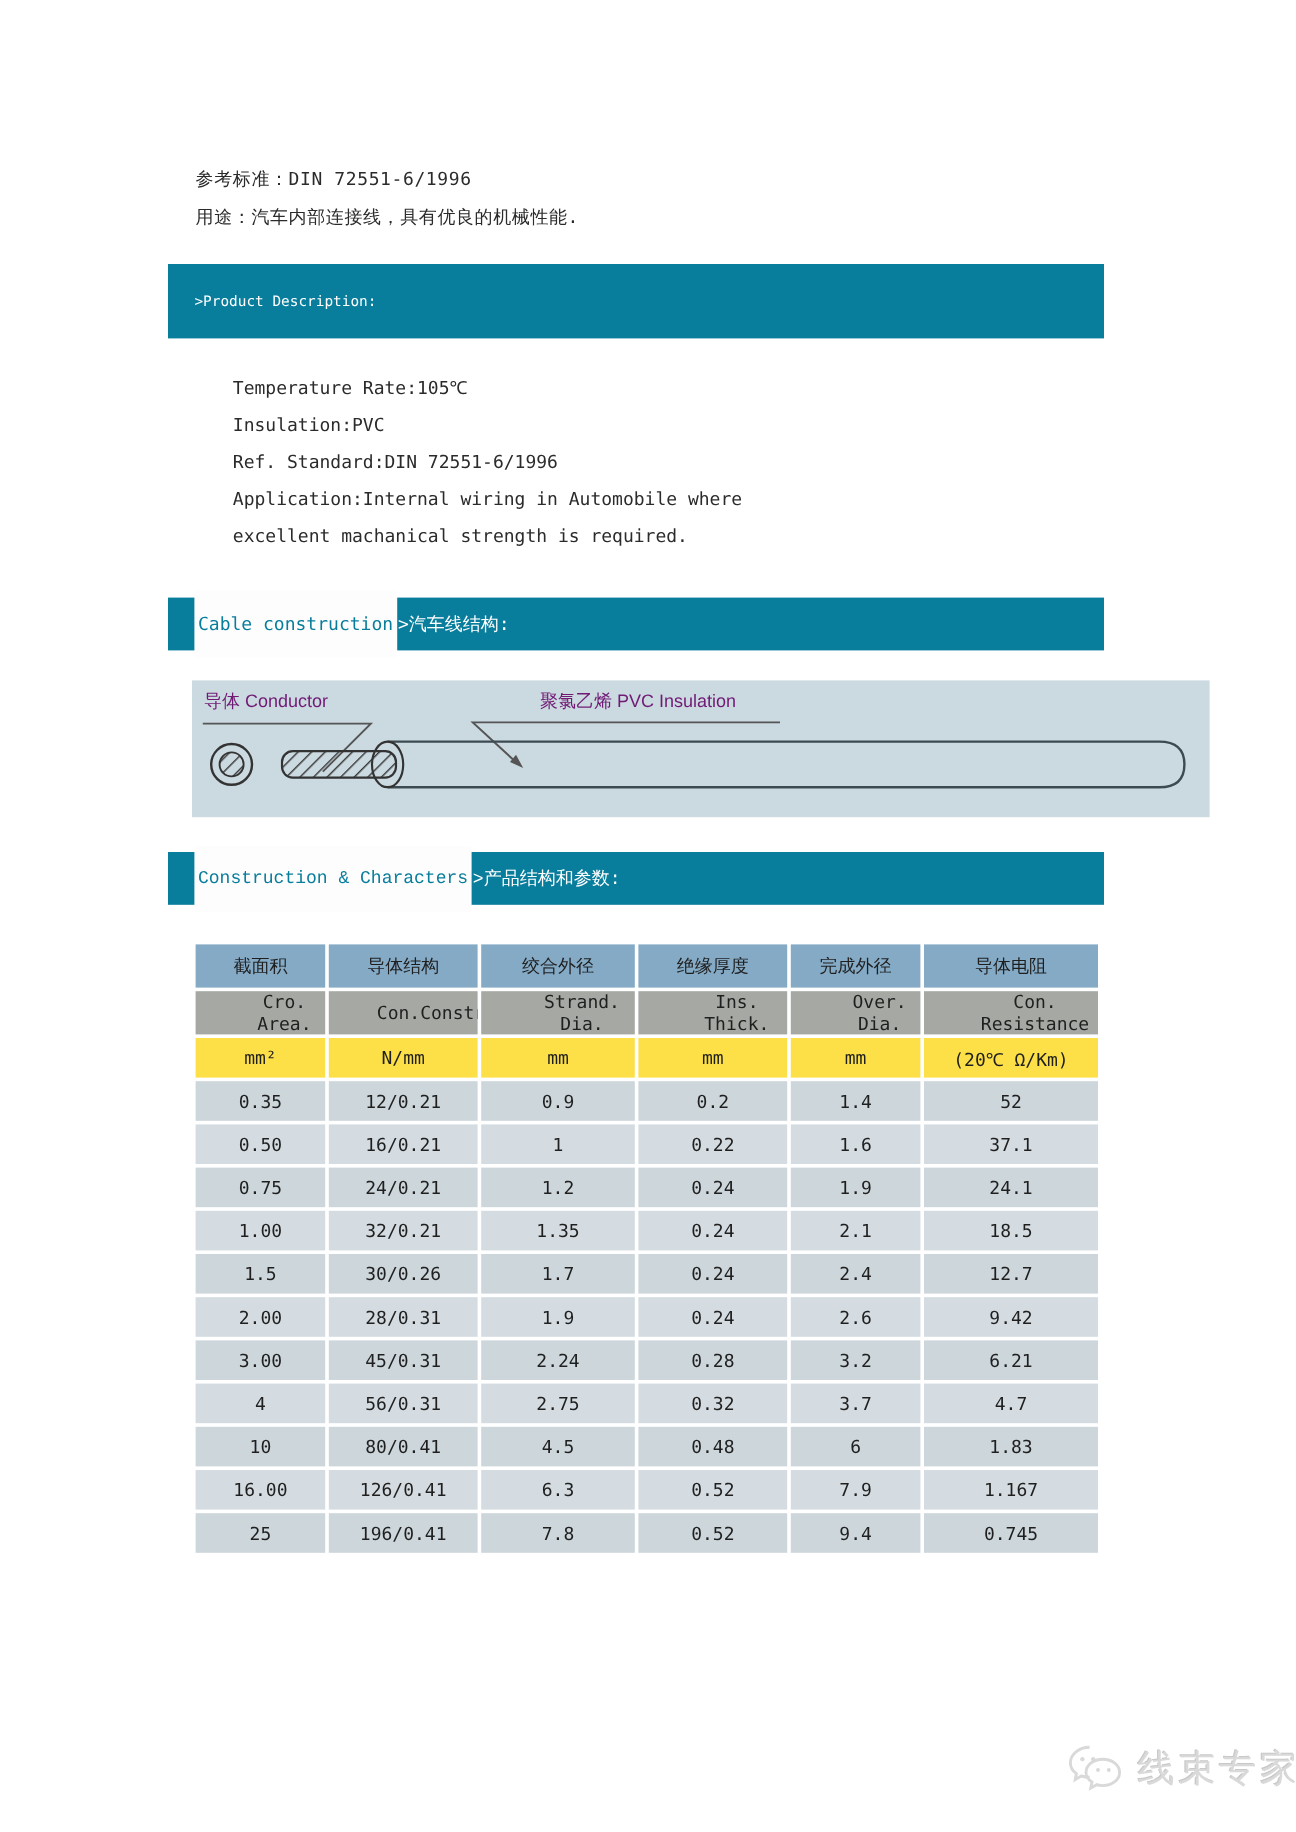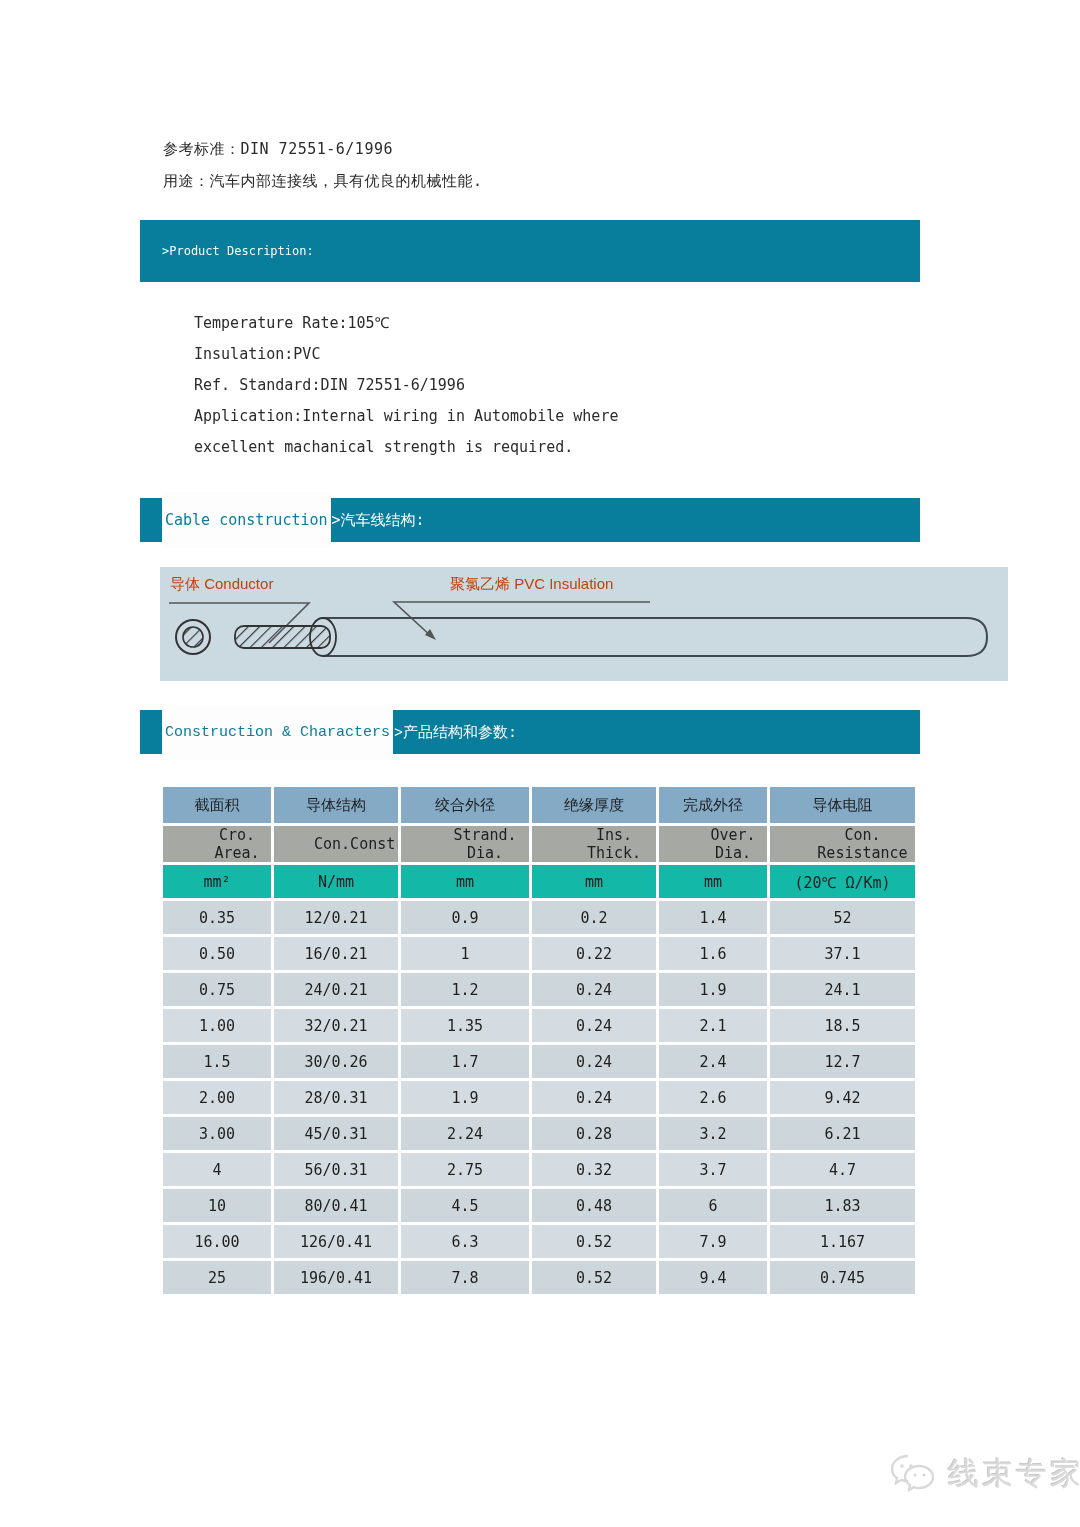--- a/index.html
+++ b/index.html
@@ -19,33 +19,33 @@
   .bar3{top:710px;height:44px;font-size:15px;font-family:Liberation Mono, monospace;}
   .hl{background:#fdfdfd;color:#087d9c;padding:19px 3px;margin-right:1px;}
 
   
   .desc{position:absolute;left:163px;top:308px;font-size:15px;margin-left:31px;}
   .desc div{height:31px;line-height:31px;white-space:nowrap;}
 
   
   .panel{position:absolute;left:160px;top:567px;width:848px;height:114px;background:#cbd9e0;}
   .panel .lbl{position:absolute;top:8px;font-family:"Liberation Sans","DejaVu Sans",sans-serif;
-              font-size:15px;color:#c2410c;white-space:nowrap;}
+              font-size:15px;color:#701a75;white-space:nowrap;}
   .lbl-conductor{left:10px;}
   .lbl-insulation{left:290px;}
   .panel svg{position:absolute;left:0;top:0;}
 
   
   .spec-table{position:absolute;left:160px;top:784px;width:758px;
               border-collapse:separate;border-spacing:3px;table-layout:fixed;}
   .spec-table th,.spec-table td{text-align:center;vertical-align:middle;font-weight:normal;
               font-size:15px;color:#1f1f1f;padding:0;overflow:hidden;}
   .r-cn th{background:#84aac6;height:36px;}
   .r-en th{background:#a6a8a3;height:36px;padding-left:40px;}
-  .r-unit td{background:#14b8a6;height:33px;}
+  .r-unit td{background:#fde047;height:33px;}
   .spec-table tbody td{background:#ccd6db;height:33px;}
   .spec-table tbody tr:nth-child(even) td{background:#d4dce1;}
 
   
   .brand{position:absolute;left:888px;top:1452px;display:flex;align-items:center;gap:8px;}
   .brand .txt{font-family:"Liberation Sans","DejaVu Sans",sans-serif;font-size:31px;letter-spacing:3px;
               color:#d9d9d9;text-shadow:1px 1px 0 #ffffff,-1px -1px 0 #c9c9c9;white-space:nowrap;}
 </style>
 </head>
 <body>

